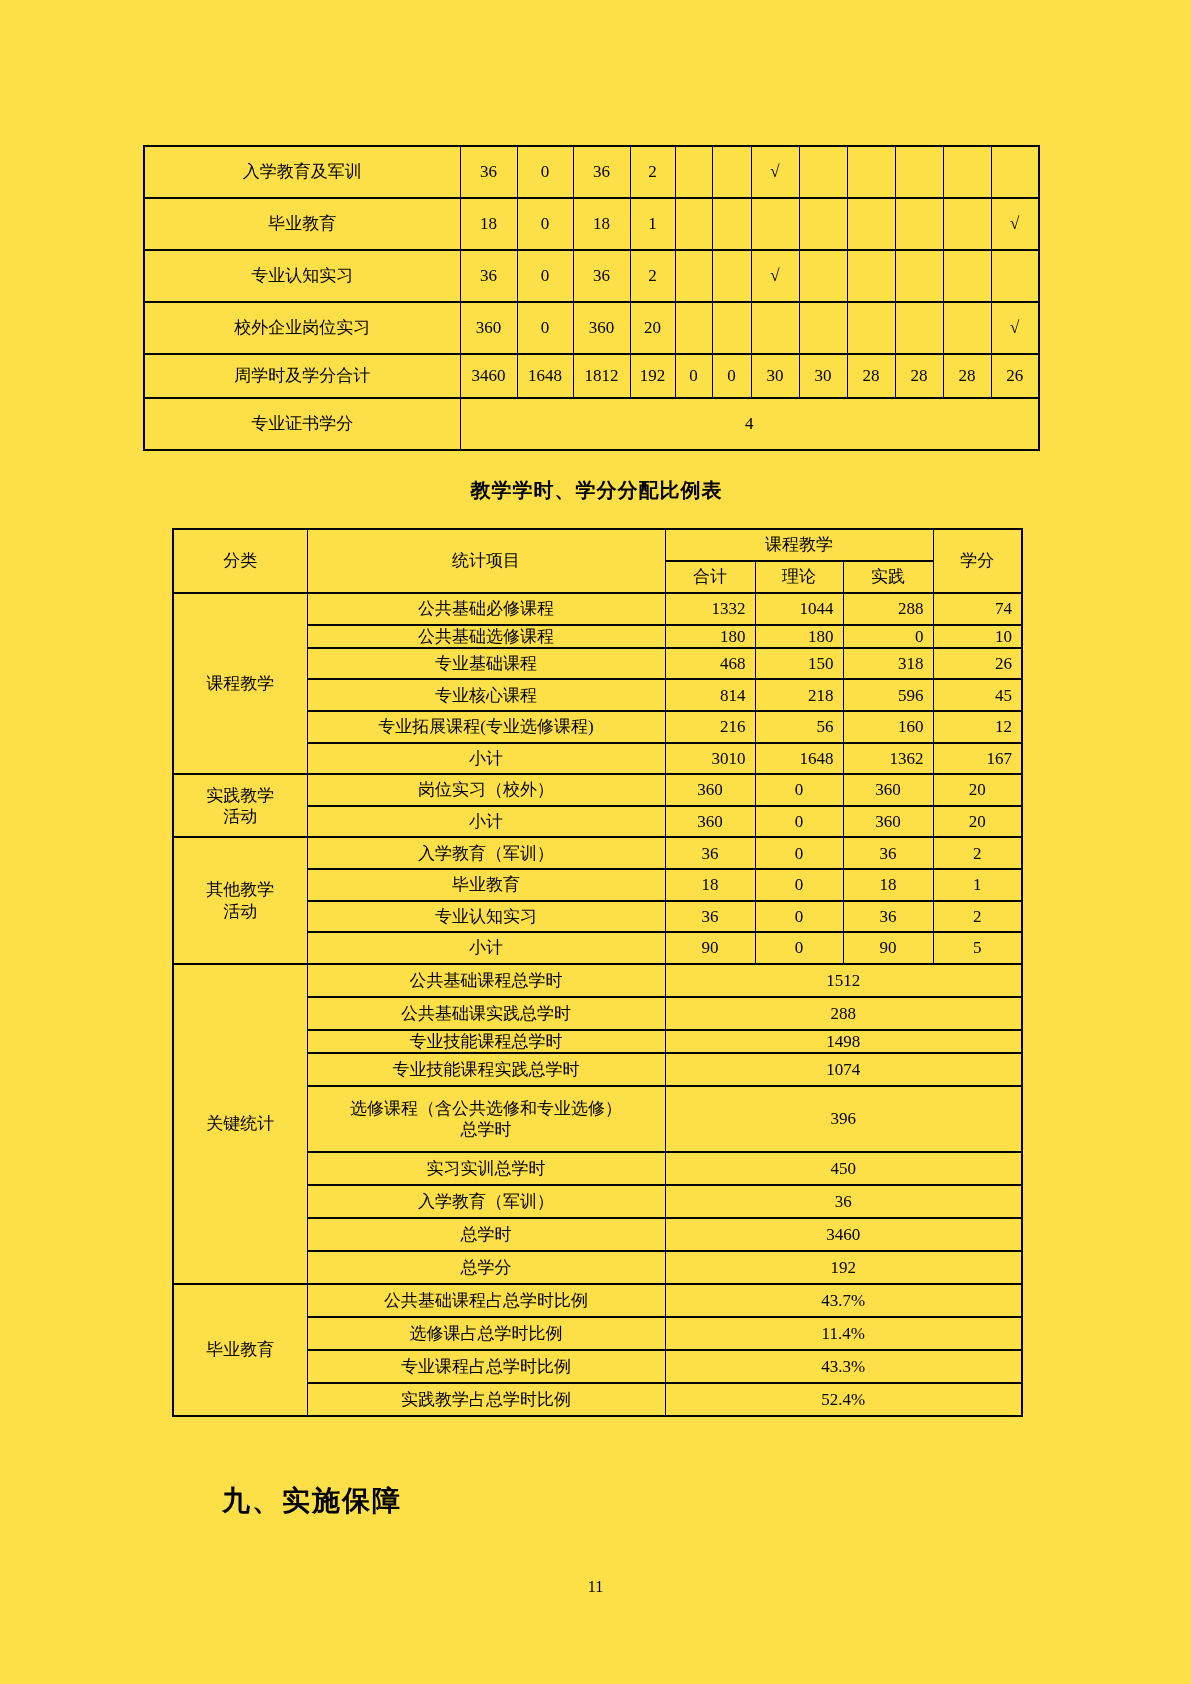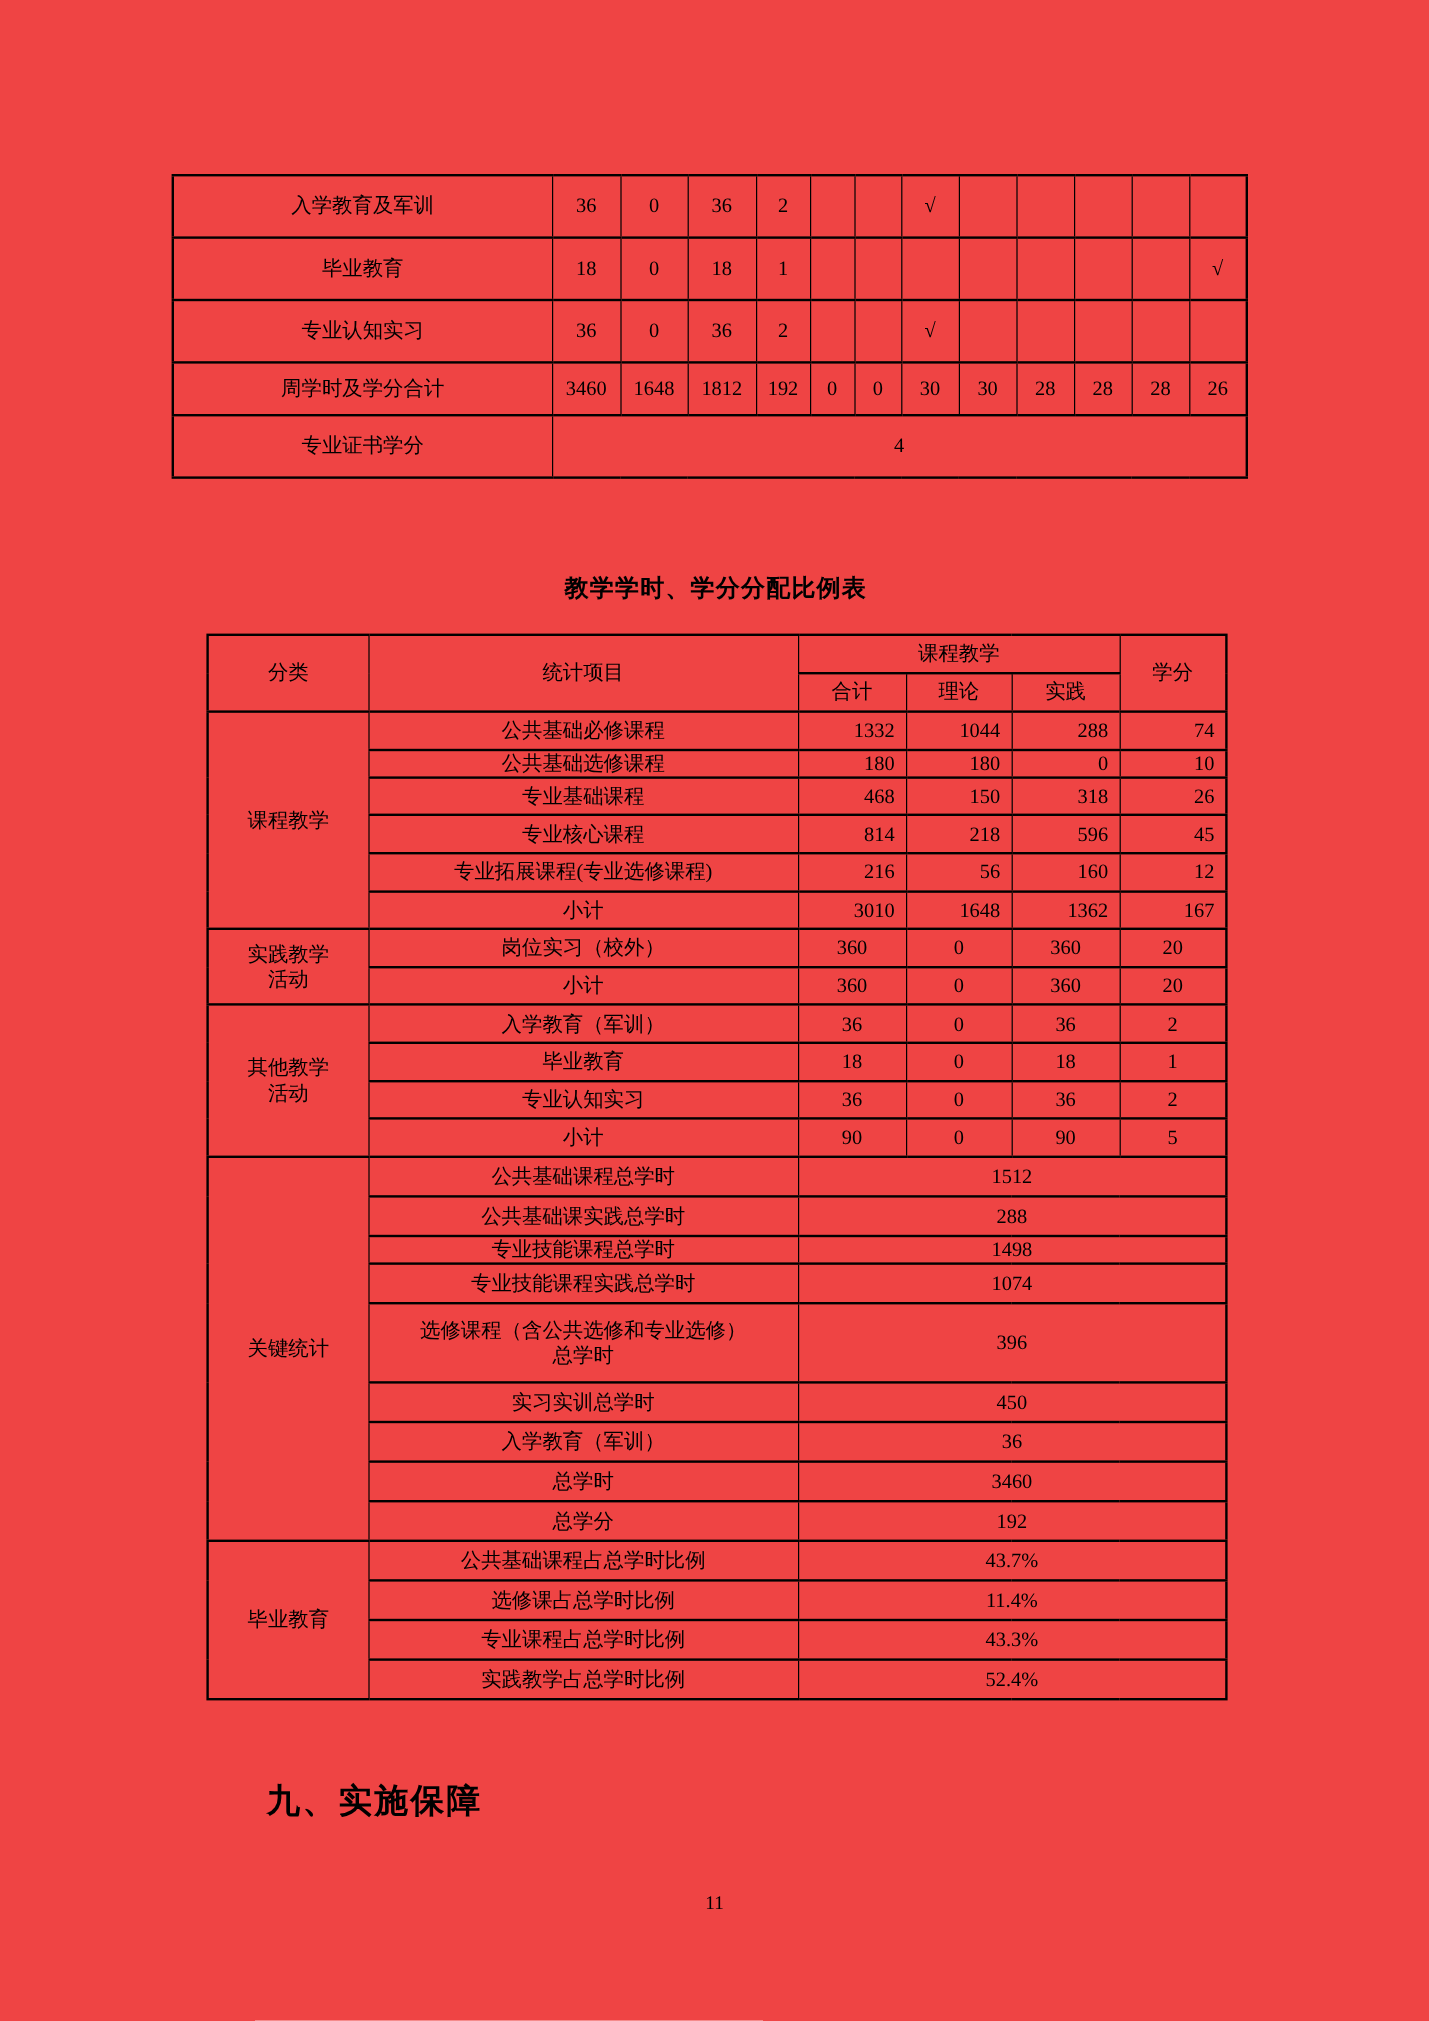--- a/index.html
+++ b/index.html
@@ -1,21 +1,21 @@
 <!DOCTYPE html>
 <html><head>
 <meta charset="utf-8">
 <style>
   * { box-sizing: border-box; }
   html,body { margin:0; padding:0; background:#ffffff; }
   .page {
     position: relative;
     width: 1191px;
     height: 1684px;
-    background: #ef4444;
+    background: #fde047;
     font-family: "Liberation Serif", "DejaVu Serif", serif;
     color: #000;
     overflow: hidden;
   }
   table {
     position: absolute;
     border-collapse: collapse;
     table-layout: fixed;
     border: 2px solid #000;
   }
@@ -121,20 +121,35 @@
           <td>36</td>
           <td>2</td>
           <td></td>
           <td></td>
           <td>√</td>
           <td></td>
           <td></td>
           <td></td>
           <td></td>
           <td></td>
+        </tr>
+        <tr style="height: 52px;">
+          <td>校外企业岗位实习</td>
+          <td>360</td>
+          <td>0</td>
+          <td>360</td>
+          <td>20</td>
+          <td></td>
+          <td></td>
+          <td></td>
+          <td></td>
+          <td></td>
+          <td></td>
+          <td></td>
+          <td>√</td>
         </tr>
         <tr style="height: 44px;">
           <td>周学时及学分合计</td>
           <td>3460</td>
           <td>1648</td>
           <td>1812</td>
           <td>192</td>
           <td>0</td>
           <td>0</td>
           <td>30</td>

